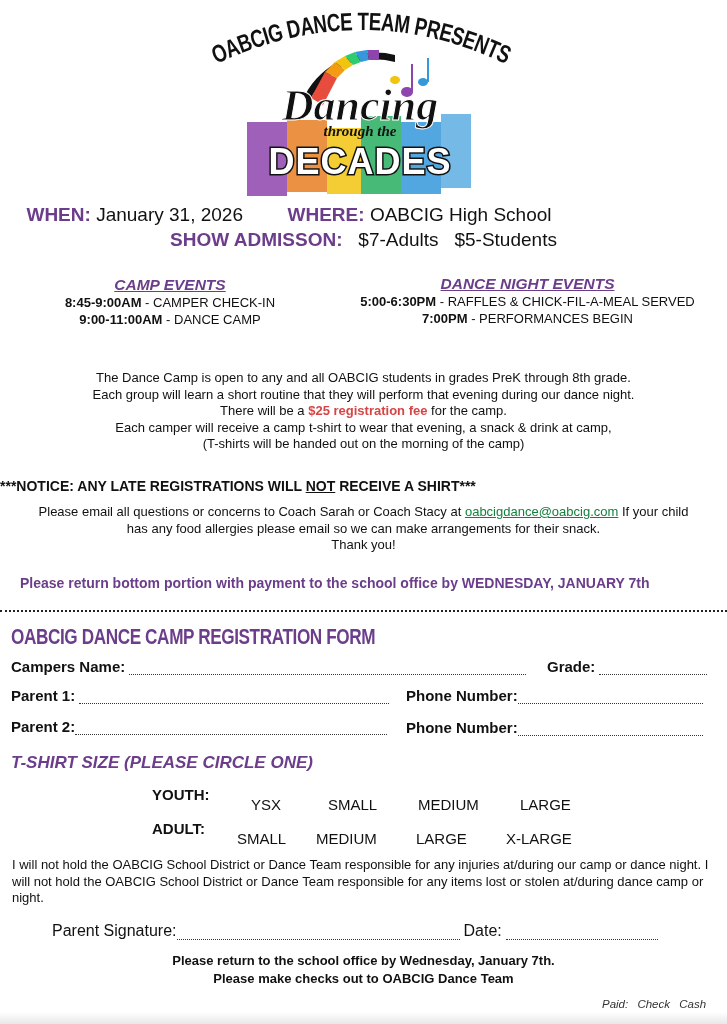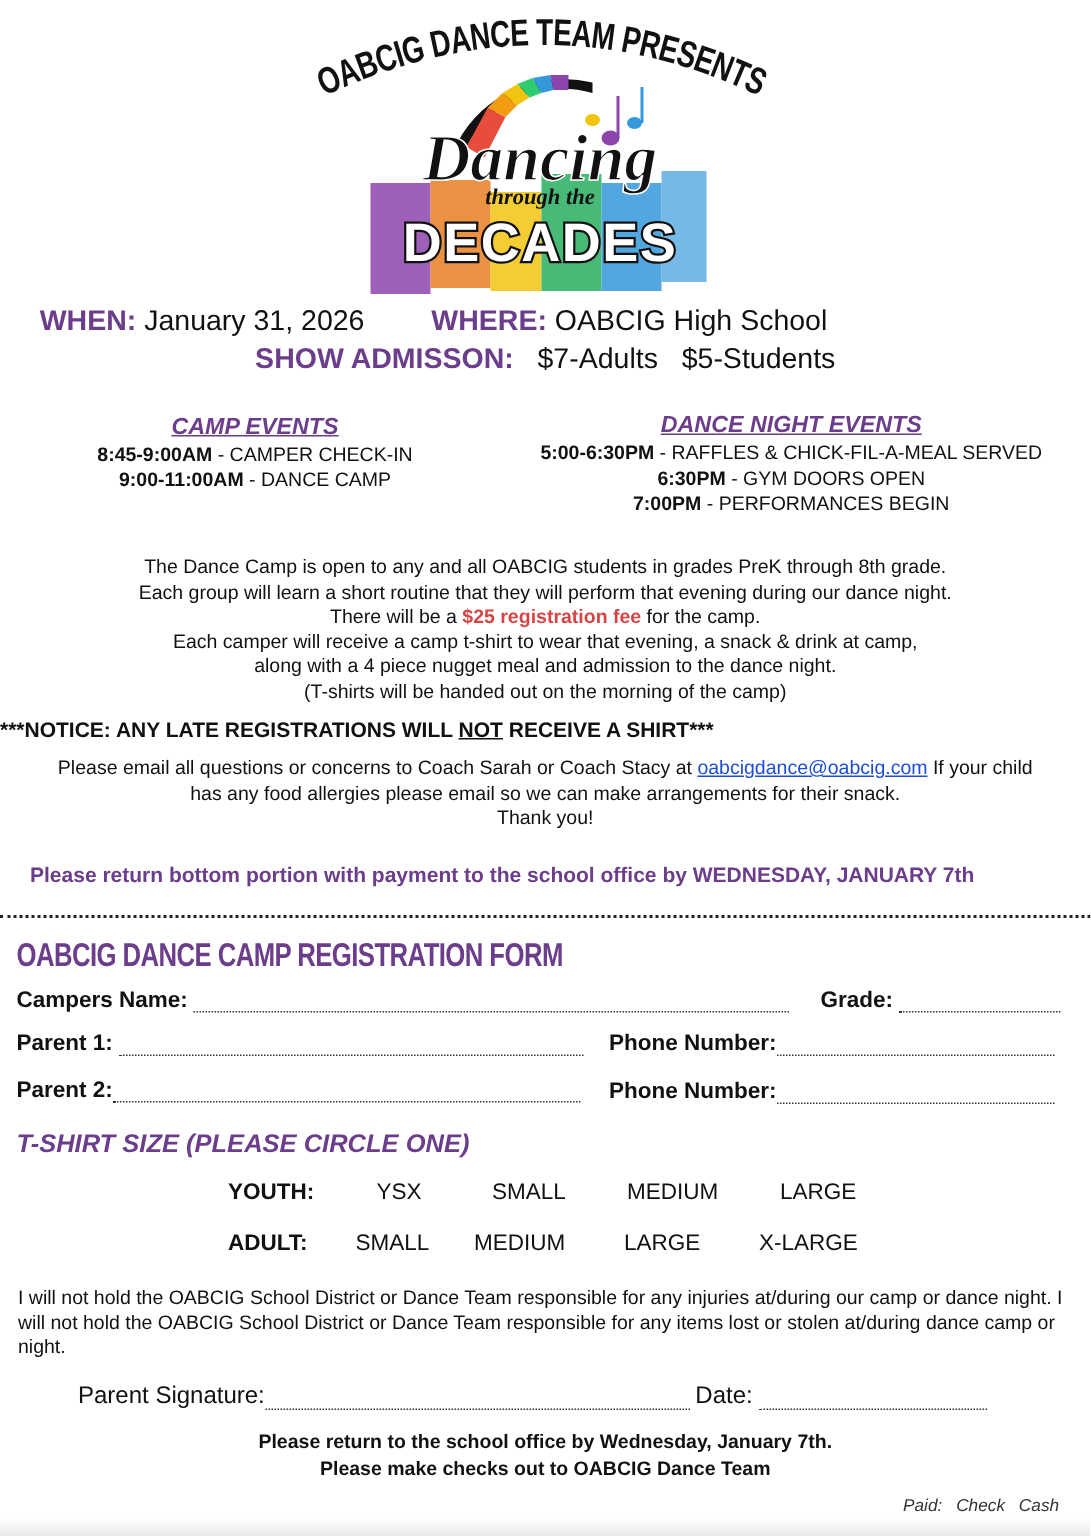--- a/index.html
+++ b/index.html
@@ -28,36 +28,36 @@
   #camp-events { left:20px; width:300px; top:276px; text-align:center; }
   #night-events { left:340px; width:375px; top:275px; text-align:center; }
 
   #info { left:0; width:727px; top:370px; text-align:center; font-size:13px; line-height:16.5px; }
   #info .fee { color:#d64545; font-weight:bold; }
 
   #notice { left:0; width:727px; top:478px; text-align:left; font-size:14px; font-weight:bold; }
   #notice u { text-decoration:underline; }
 
   #email-block { left:0; width:727px; top:504px; text-align:center; font-size:13px; line-height:16.5px; }
-  #email-block a { color:#1d4ed8; text-decoration:underline; }
+  #email-block a { color:#15803d; text-decoration:underline; }
 
   #return-note { left:0; width:727px; top:575px; text-align:left; font-size:14px; font-weight:bold; color:#6b3d8a;padding-left:20px; }
 
   #cut-line { left:0; top:610px; width:727px; border-top:2px dotted #222; height:0; }
 
   #form-title { left:11px; top:624px; font-size:22px; font-weight:bold; color:#6b3d8a; letter-spacing:-0.5px; transform:scaleX(0.78); transform-origin:left center; white-space:nowrap; }
 
   .field-row { font-size:15px; font-weight:bold; white-space:nowrap; display:flex; align-items:flex-end; }
   .dots { border-bottom:1.5px dotted #333; height:14px; margin-left:4px; }
 
   #tshirt-title { left:11px; top:753px; font-size:17px; font-weight:bold; font-style:italic; color:#6b3d8a; }
 
   .size-row { font-size:15px; white-space:nowrap; }
   .size-row .cat { font-weight:bold; position:absolute; }
-  .size-row .opt { position:absolute; }
+  .size-row .opt { position:absolute;margin-top:10px; }
 
   #waiver { left:12px; width:700px; top:857px; font-size:13px; line-height:16.5px; }
 
   #sig-row { left:52px; top:922px; font-size:16px; display:flex; align-items:flex-end; white-space:nowrap; }
 
   #return-final { left:0; width:727px; top:952px; text-align:center; font-size:13px; font-weight:bold; line-height:18px; }
   #paid { left:602px; top:970px; font-size:11.5px; font-style:italic; color:#333; word-spacing:6px;margin-top:28px; }
 
   #bottom-fade { left:0; top:1012px; width:727px; height:12px; background:linear-gradient(#fff,#e8e8e8); }
 </style>
@@ -123,30 +123,28 @@
 
 <div id="camp-events" class="abs">
   <div class="ev-title">CAMP EVENTS</div>
   <div class="ev-line"><b>8:45-9:00AM</b><span> - CAMPER CHECK-IN</span></div>
   <div class="ev-line"><b>9:00-11:00AM</b><span> - DANCE CAMP</span></div>
 </div>
 
 <div id="night-events" class="abs">
   <div class="ev-title">DANCE NIGHT EVENTS</div>
   <div class="ev-line"><b>5:00-6:30PM</b><span> - RAFFLES &amp; CHICK-FIL-A-MEAL SERVED</span></div>
-  <div class="ev-line"><b>6:30PM</b><span> - GYM DOORS OPEN</span></div>
   <div class="ev-line"><b>7:00PM</b><span> - PERFORMANCES BEGIN</span></div>
 </div>
 
 <div id="info" class="abs">
   <div>The Dance Camp is open to any and all OABCIG students in grades PreK through 8th grade.</div>
   <div>Each group will learn a short routine that they will perform that evening during our dance night.</div>
   <div><span>There will be a </span><span class="fee">$25 registration fee</span><span> for the camp.</span></div>
   <div>Each camper will receive a camp t-shirt to wear that evening, a snack &amp; drink at camp,</div>
-  <div>along with a 4 piece nugget meal and admission to the dance night.</div>
   <div>(T-shirts will be handed out on the morning of the camp)</div>
 </div>
 
 <div id="notice" class="abs">
   <span>***NOTICE: ANY LATE REGISTRATIONS WILL </span><u>NOT</u><span> RECEIVE A SHIRT***</span>
 </div>
 
 <div id="email-block" class="abs">
   <div><span>Please email all questions or concerns to Coach Sarah or Coach Stacy at </span><a>oabcigdance@oabcig.com</a><span> If your child</span></div>
   <div>has any food allergies please email so we can make arrangements for their snack.</div>

